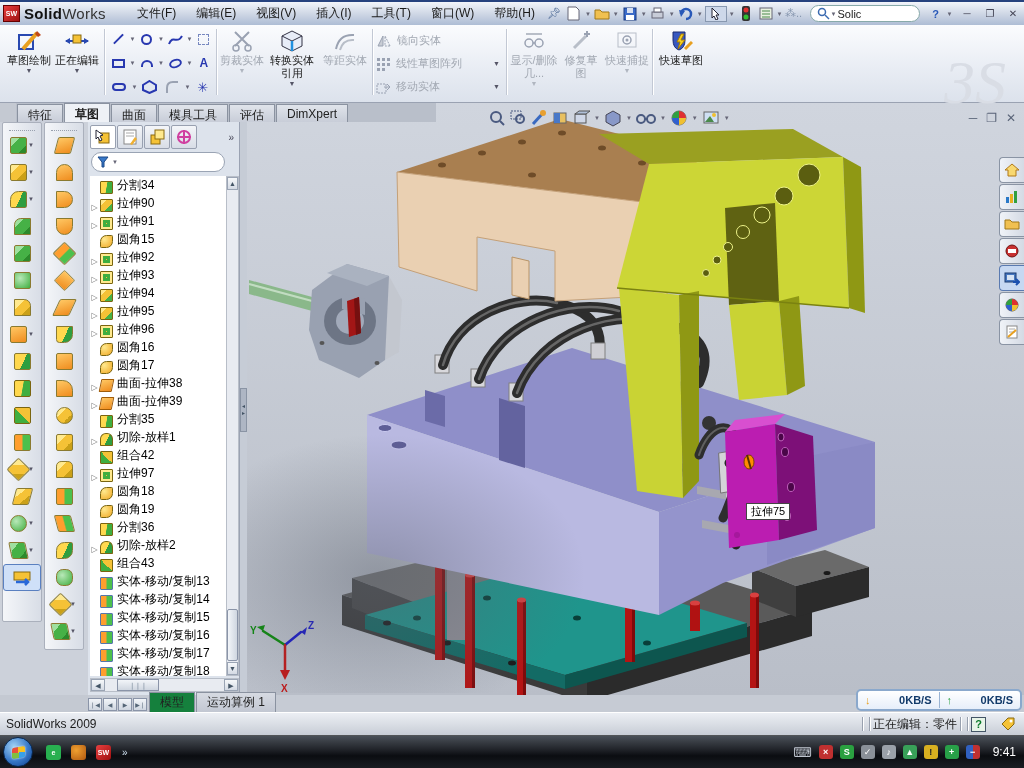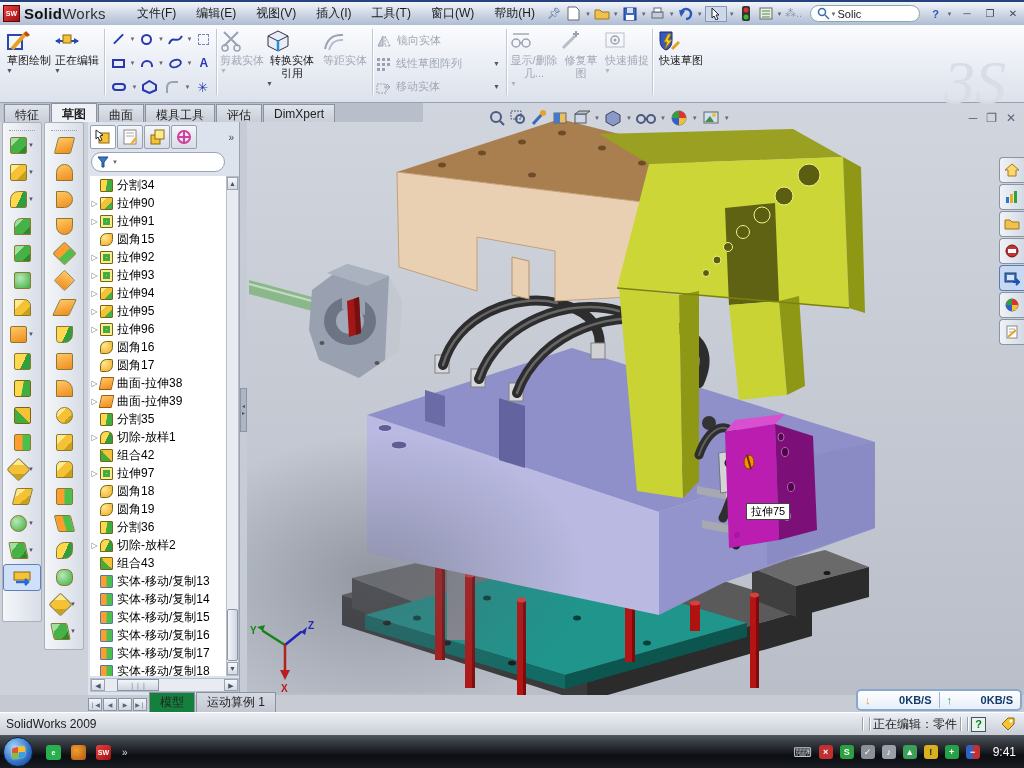--- a/index.html
+++ b/index.html
@@ -17,21 +17,21 @@
   .menu{display:flex;gap:2px}
   .menu .mi{padding:14px 9px;color:#1a1a1a}
   .tb-ic{width:18px;height:16px;display:inline-flex;align-items:center;justify-content:center;font-size:11px;color:#3a5a8a;margin:0 1px}
   .dd6{font-size:6px;color:#667;margin:0 1px}
   .searchbox{display:flex;align-items:center;width:110px;height:17px;border:1px solid #8aa;border-radius:9px;background:#fff;padding:0 6px;margin:0 6px;font-size:11px;color:#222}
   .winbtn{width:19px;height:15px;display:inline-flex;align-items:center;justify-content:center;font-size:10px;color:#445;margin-left:4px}
 
   
   .ribbon{left:0;top:25px;width:1024px;height:78px;background:linear-gradient(#fbfcfe,#e9edf4 55%,#dce2ec);border-bottom:1px solid #9aa2b2;z-index:25}
   .rsep{position:absolute;top:4px;height:66px;width:1px;background:#c2c8d4;box-shadow:1px 0 0 #fff}
-  .rbtn{position:absolute;top:3px;display:flex;flex-direction:column;align-items:flex-start;text-align:center}
+  .rbtn{position:absolute;top:3px;display:flex;flex-direction:column;align-items:center;text-align:center}
   .rbtn .lab{font-size:11px;line-height:13px;word-break:break-all;color:#1a1a1a;width:100%}
   .rbtn.dis .lab{color:#a2a8b2}
   .caret{font-size:7px;color:#556;line-height:7px}
   .rbtn.dis .caret{color:#b0b6c0}
   .ricon{height:26px;display:flex;align-items:center;justify-content:center}
   .grid{position:absolute;left:108px;top:2px;width:106px}
   .grow{display:flex;height:24px;align-items:center}
   .gcell{width:26px;display:flex;align-items:center;justify-content:center;color:#2838b0}
   .gc-line{width:13px;height:2px;background:#2838b0;transform:rotate(-45deg)}
   .gc-circ{width:11px;height:11px;border:2px solid #2838b0;border-radius:50%}
@@ -40,21 +40,21 @@
   .gc-arc{width:12px;height:7px;border:2px solid #2838b0;border-bottom:none;border-radius:7px 7px 0 0}
   .gc-ell{width:13px;height:9px;border:2px solid #2838b0;border-radius:50%;transform:rotate(-18deg)}
   .gc-slot{width:14px;height:8px;border:2px solid #2838b0;border-radius:5px}
   .gc-txt{font-weight:bold;font-size:12px;color:#2838b0}
   .gc-pt{font-weight:bold;font-size:13px;color:#2838b0}
   .stack{position:absolute;left:376px;top:4px;width:124px}
   .srow{display:flex;align-items:center;height:23px;color:#a2a8b2;font-size:11px;gap:5px}
   .watermark{position:absolute;right:18px;top:22px;font-size:62px;font-style:italic;color:#d9dde5;font-family:"Liberation Serif","DejaVu Serif",serif;z-index:0}
 
   
-  .tabstrip{left:3px;top:103px;width:420px;height:19px;background:#b9bfca;display:flex;align-items:flex-end;z-index:26}
+  .tabstrip{left:16px;top:103px;width:420px;height:19px;background:#b9bfca;display:flex;align-items:flex-end;z-index:26}
   .ctab{padding:2px 10px 2px;border:1px solid #8a92a0;border-bottom:none;background:linear-gradient(#e0e4eb,#c8cdd8);margin-left:1px;font-size:12px;color:#222;height:18px}
   .ctab.on{background:#eef1f6;height:19px;font-weight:bold}
 
   
   .leftbars{left:0;top:122px;width:88px;height:573px;background:#ccd1da;z-index:20}
   .bar{position:absolute;top:0;width:40px;border:1px solid #aab0bc;background:linear-gradient(90deg,#f4f6f9,#d8dde6);border-radius:2px}
   .grip{height:7px;border-bottom:1px dotted #98a0ae;margin:1px 6px}
   .lt{height:27px;display:flex;align-items:center;justify-content:center;gap:1px}
   .ic{width:17px;height:17px;border:1px solid #8a7a30;border-radius:2px}
   .ic.y{background:linear-gradient(135deg,#ffe98e 30%,#f5c236 30% 70%,#caa018 70%)}
@@ -67,21 +67,21 @@
   .lt .caret{font-size:6px}
 
   
   .treepanel{left:88px;top:122px;width:152px;height:573px;background:#dde3ec;border-right:1px solid #9aa2b2;z-index:20}
   .ttabs{display:flex;align-items:center;height:28px;padding:2px 2px 0;gap:1px}
   .ttab{width:26px;height:24px;border:1px solid #98a0b0;background:linear-gradient(#f4f6f9,#d8dde6);display:flex;align-items:center;justify-content:center;border-radius:2px}
   .ttab.on{background:#fff}
   .chev{margin-left:auto;color:#445;font-size:10px;padding-right:3px}
   .filter{position:absolute;left:3px;top:30px;width:134px;height:20px;background:#fff;border:1px solid #9aa4b4;border-radius:10px;display:flex;align-items:center;padding:0 5px;gap:2px}
   .tree{position:absolute;left:2px;top:54px;width:136px;height:500px;background:#fff;overflow:hidden}
-  .trow{display:flex;align-items:center;height:18px;white-space:nowrap}
+  .trow{display:flex;align-items:flex-end;height:18px;white-space:nowrap}
   .exp{width:9px;font-size:8px;color:#777;flex:none;text-align:center}
   .exp.none{visibility:hidden}
   .tic{width:13px;height:13px;display:inline-block;margin:0 4px 0 1px;border:1px solid #7a6510;flex:none;border-radius:1px}
   .i-split{background:linear-gradient(100deg,#ffd84e 48%,#3fae3f 52%)}
   .i-ext{background:linear-gradient(135deg,#ffe98e 25%,#f5c236 25% 65%,#46b146 65%)}
   .i-ext2{background:#f5c236;box-shadow:inset 0 0 0 2px #ffe98e,inset 0 0 0 5px #3fae3f}
   .i-fil{background:radial-gradient(circle at 30% 30%,#ffe98e,#f0a825);border-radius:50% 10% 50% 10%}
   .i-surf{background:linear-gradient(160deg,#ffc864,#ef8c1e);transform:skewX(-12deg);border-color:#a05c08}
   .i-cut{background:linear-gradient(115deg,#ffd84e 55%,#2f9e3f 55%);border-radius:45% 45% 6% 6%}
   .i-comb{background:linear-gradient(45deg,#3fae3f 50%,#f5c236 50%)}

